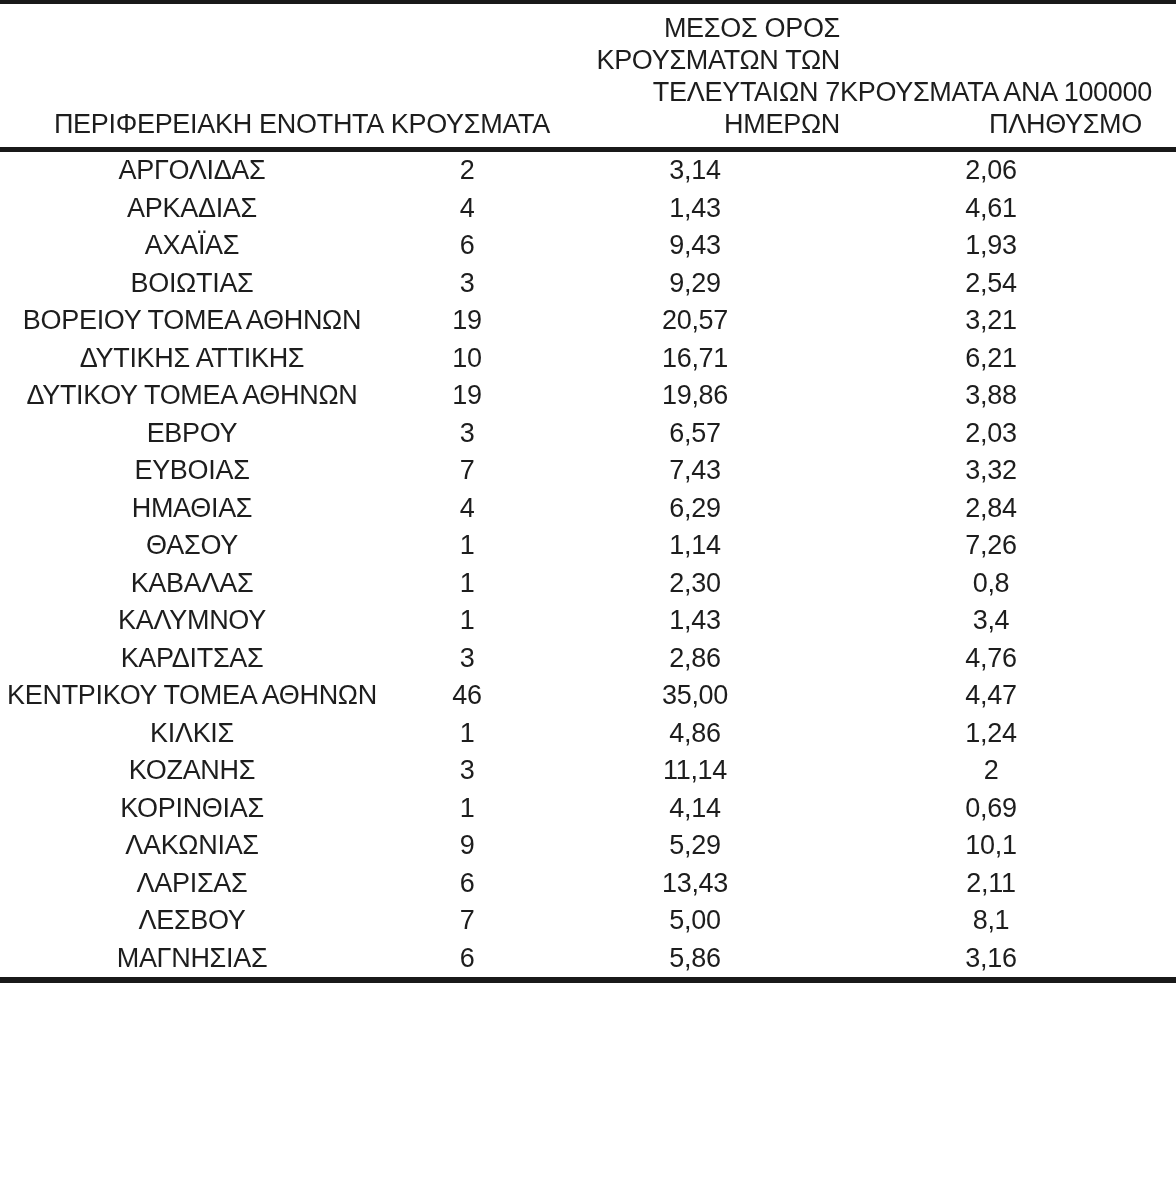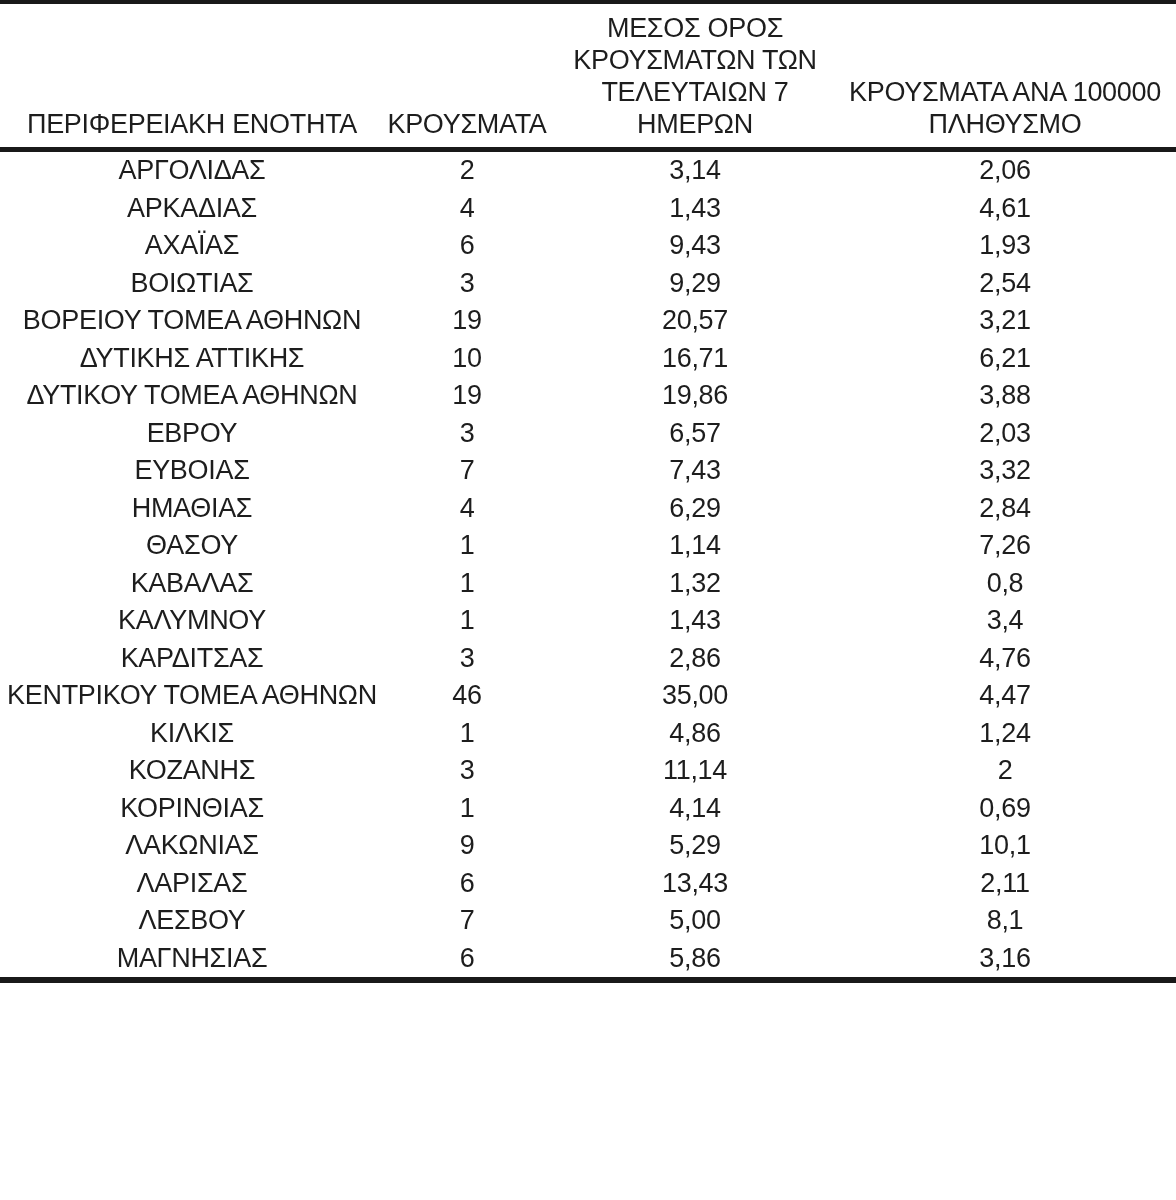--- a/index.html
+++ b/index.html
@@ -29,32 +29,33 @@
     text-align: center;
     font-weight: 400;
     font-size: 27px;
     line-height: 32px;
     padding: 8px 0 7px 0;
     border-bottom: 5px solid #191919;
     white-space: nowrap;
   }
   thead th .hdr-line {
     display: block;
+    text-align: right;
   }
   tbody td {
     height: 37.5px;
     text-align: center;
     vertical-align: middle;
     font-size: 27px;
     white-space: nowrap;
     padding: 0;
   }
   
   th.col-per100k, td.col-per100k {
-    padding-right: 6px;
+    padding-right: 34px;
   }
 </style>
 </head>
 <body>
 
 <div class="page">
   <table class="cases-table">
     <colgroup>
       <col style="width:384px">
       <col style="width:166px">
@@ -144,21 +145,21 @@
         </tr>
         <tr>
           <td class="col-region">ΘΑΣΟΥ</td>
           <td class="col-cases">1</td>
           <td class="col-avg7">1,14</td>
           <td class="col-per100k">7,26</td>
         </tr>
         <tr>
           <td class="col-region">ΚΑΒΑΛΑΣ</td>
           <td class="col-cases">1</td>
-          <td class="col-avg7">1,32</td>
+          <td class="col-avg7">2,30</td>
           <td class="col-per100k">0,8</td>
         </tr>
         <tr>
           <td class="col-region">ΚΑΛΥΜΝΟΥ</td>
           <td class="col-cases">1</td>
           <td class="col-avg7">1,43</td>
           <td class="col-per100k">3,4</td>
         </tr>
         <tr>
           <td class="col-region">ΚΑΡΔΙΤΣΑΣ</td>

